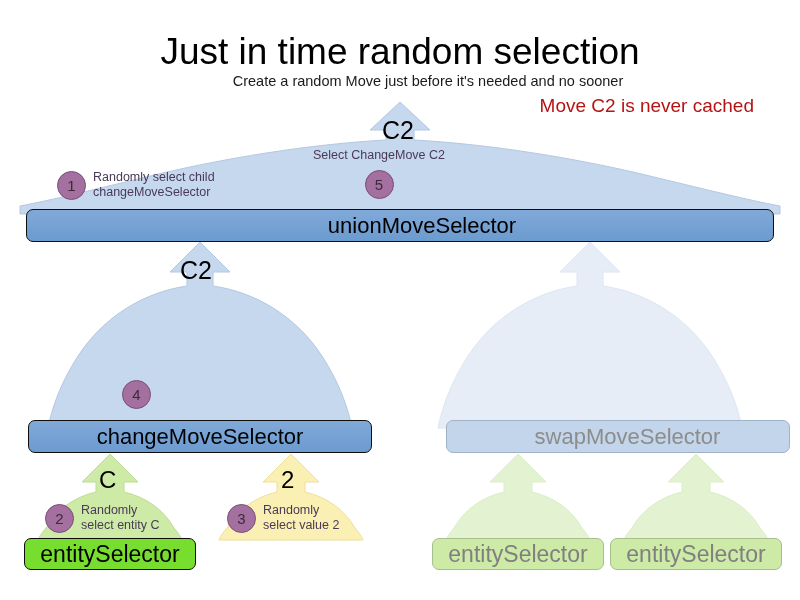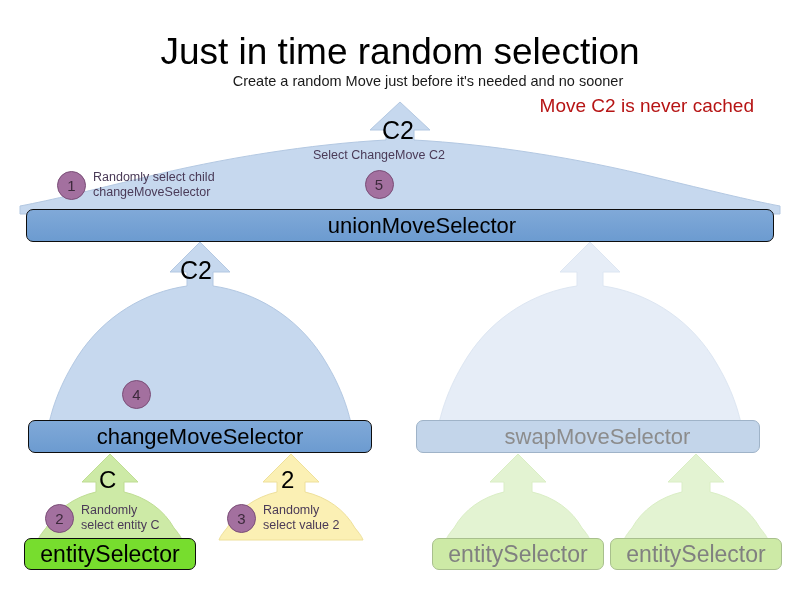--- a/index.html
+++ b/index.html
@@ -149,21 +149,21 @@
                C 12 168 20 144 38 116
                C 64 76 105 52 147 46
                L 147 32 L 130 32 Z" fill="#e6edf7" stroke="#dde6f2" stroke-width="1"></path>
     </svg>
   </div>
 
   <div class="nodebox level2-active" style="left:28px;top:420px;width:344px;height:33px;">
     <span>changeMoveSelector</span>
   </div>
 
-  <div class="nodebox level2-faded" style="left:416px;top:420px;width:344px;height:33px;padding-left:19px;">
+  <div class="nodebox level2-faded" style="left:446px;top:420px;width:344px;height:33px;padding-left:19px;">
     <span>swapMoveSelector</span>
   </div>
 
   <div class="funnel" style="left:22px;top:452px;">
     <svg width="176" height="90" viewBox="0 0 176 90">
       <path d="M 88 2
                L 116 30 L 102 30 L 102 40
                C 124 45 142 58 152 76
                C 157 82 159 85 160 88
                L 16 88

